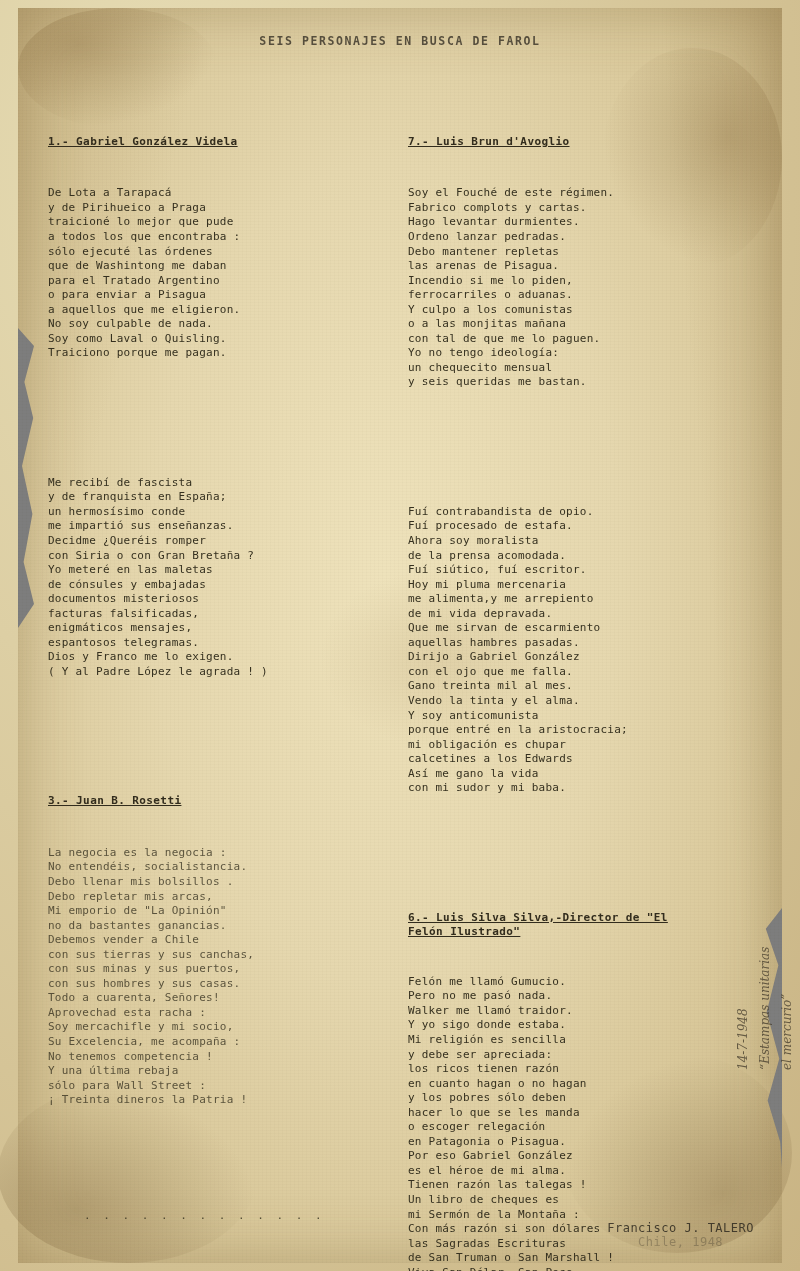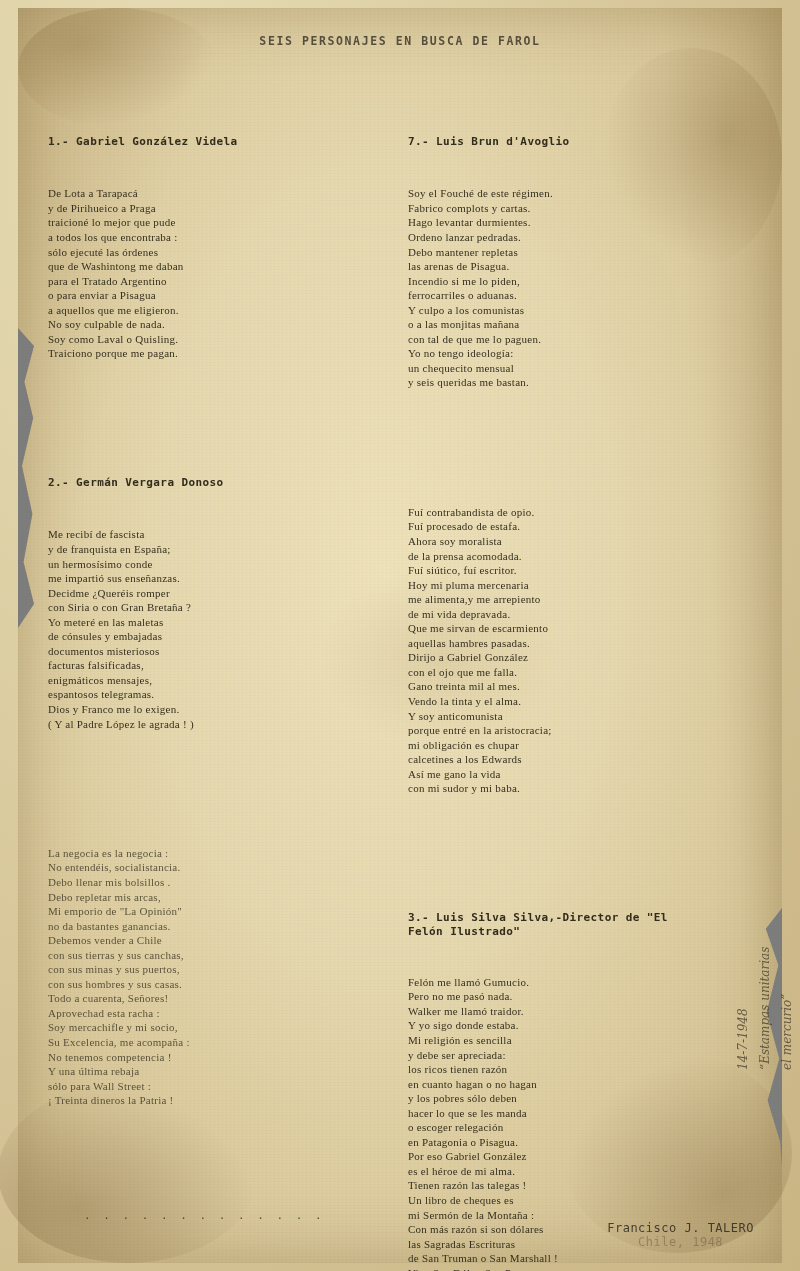--- a/index.html
+++ b/index.html
@@ -75,26 +75,27 @@
     letter-spacing: 0.25px;
     white-space: pre-wrap;
     color: #35301f;
   }
   .col-left  { left: 48px;  top: 62px;  width: 340px; }
   .col-right { left: 408px; top: 62px;  width: 330px; }
 
   .block { margin-bottom: 13px; }
   .heading {
     font-weight: bold;
+    text-decoration: underline;
     letter-spacing: 0.4px;
     margin-bottom: 8px;
     color: #322c1d;
   }
   .heading.tight { margin-bottom: 6px; }
-  .verses { color: #35301f; font-family: Liberation Serif, serif; }
+  .verses { color: #35301f; }
   .faded { opacity: 0.78; }
 
   .dots {
     margin: 16px 0 14px 36px;
     letter-spacing: 3px;
     font-size: 11px;
     opacity: 0.8;
   }
   .signature {
     position: absolute;
@@ -166,38 +167,38 @@
 que de Washintong me daban
 para el Tratado Argentino
 o para enviar a Pisagua
 a aquellos que me eligieron.
 No soy culpable de nada.
 Soy como Laval o Quisling.
 Traiciono porque me pagan.</div>
       </div>
 
       <div class="block">
-        <div class="heading">2.- Germán Vergara Donoso</div>
         <div class="verses">Me recibí de fascista
 y de franquista en España;
 un hermosísimo conde
 me impartió sus enseñanzas.
 Decidme ¿Queréis romper
 con Siria o con Gran Bretaña ?
 Yo meteré en las maletas
 de cónsules y embajadas
 documentos misteriosos
 facturas falsificadas,
 enigmáticos mensajes,
 espantosos telegramas.
 Dios y Franco me lo exigen.
 ( Y al Padre López le agrada ! )</div>
       </div>
 
       <div class="block">
+        <div class="heading">3.- Juan B. Rosetti</div>
         <div class="verses faded">La negocia es la negocia :
 No entendéis, socialistancia.
 Debo llenar mis bolsillos .
 Debo repletar mis arcas,
 Mi emporio de "La Opinión"
 no da bastantes ganancias.
 Debemos vender a Chile
 con sus tierras y sus canchas,
 con sus minas y sus puertos,
 con sus hombres y sus casas.
@@ -255,21 +256,21 @@
 Vendo la tinta y el alma.
 Y soy anticomunista
 porque entré en la aristocracia;
 mi obligación es chupar
 calcetines a los Edwards
 Así me gano la vida
 con mi sudor y mi baba.</div>
       </div>
 
       <div class="block">
-        <div class="heading tight">3.- Luis Silva Silva,-Director de "El
+        <div class="heading tight">6.- Luis Silva Silva,-Director de "El
 Felón Ilustrado"</div>
         <div class="verses">Felón me llamó Gumucio.
 Pero no me pasó nada.
 Walker me llamó traidor.
 Y yo sigo donde estaba.
 Mi religión es sencilla
 y debe ser apreciada:
 los ricos tienen razón
 en cuanto hagan o no hagan
 y los pobres sólo deben

